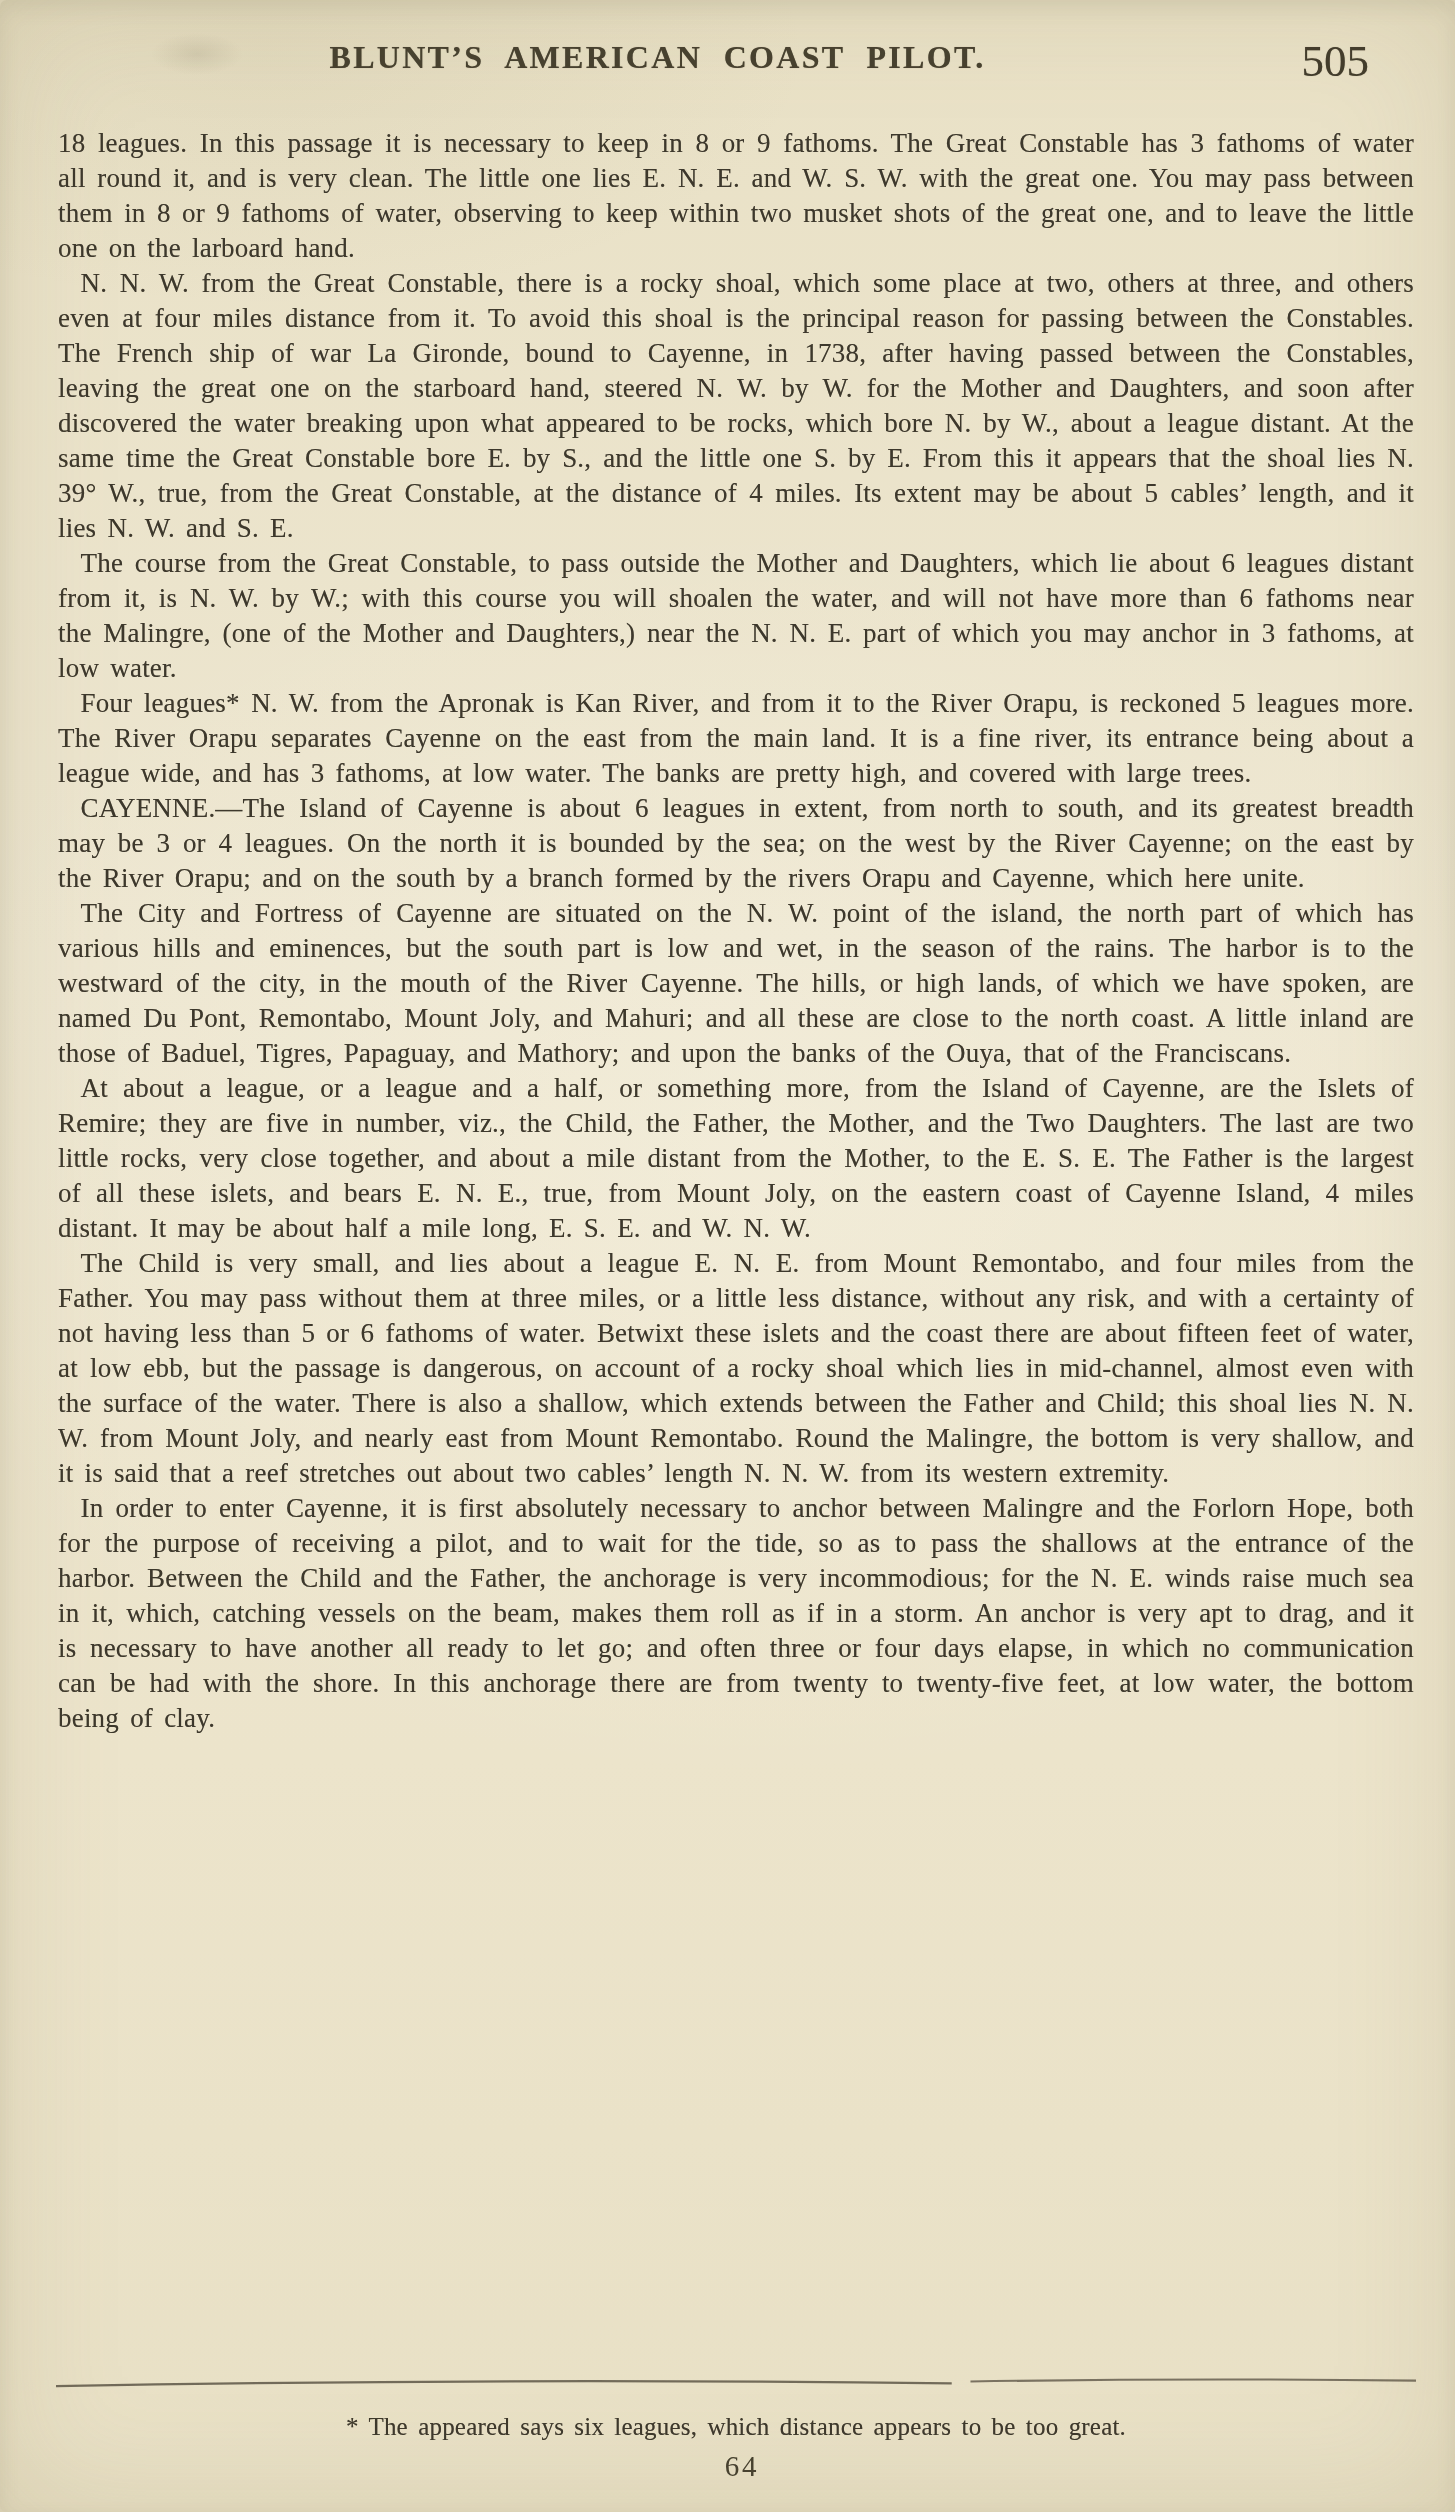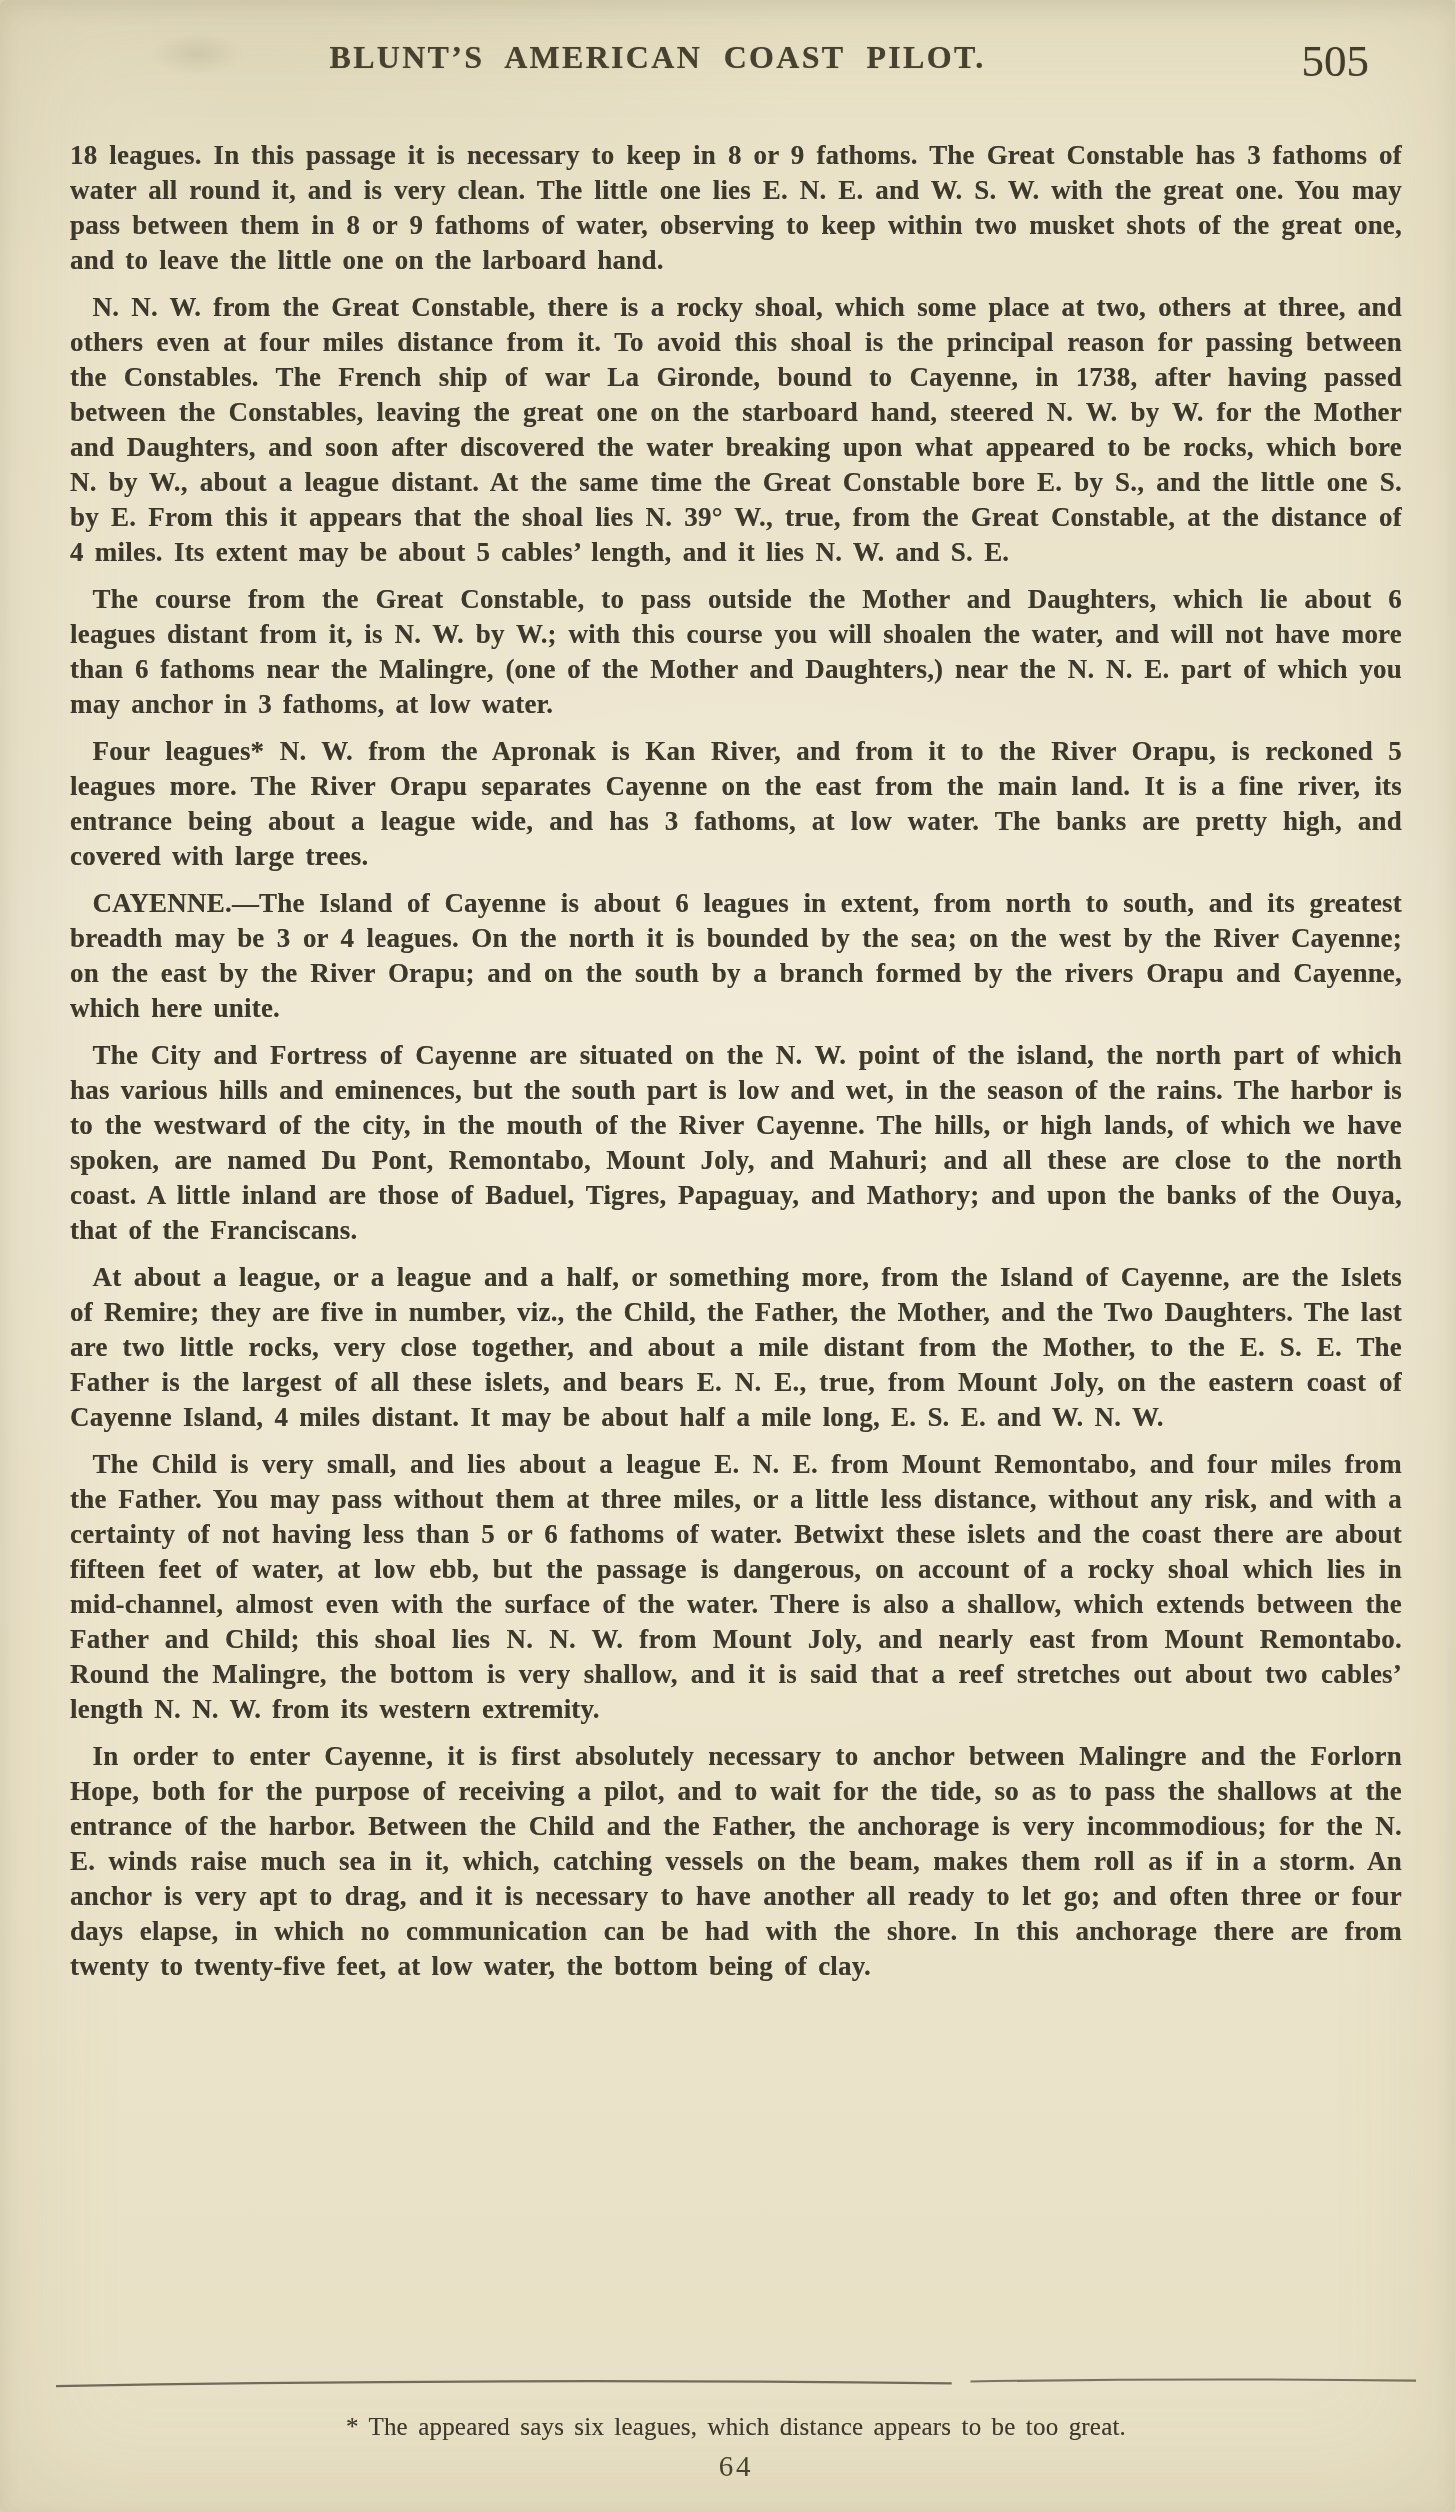--- a/index.html
+++ b/index.html
@@ -37,32 +37,32 @@
     text-shadow:0 0 0.7px rgba(66,60,44,0.5);
   }
 
   .body-text {
     position:absolute; top:126px; left:58px; width:1356px;
     text-align:justify;
     font-size:27px; line-height:35px;
     letter-spacing:0.2px; word-spacing:4.2px;
     text-shadow:0 0 0.6px rgba(61,56,44,0.45);
   }
-  .body-text p { margin:12px; text-indent:22.5px;font-weight:bold; }
+  .body-text p { margin:0; text-indent:22.5px; }
   .body-text p.no-indent { text-indent:0; }
 
   .footnote-rule { position:absolute; top:2375px; left:56px; width:1360px; height:15px; }
   .footnote {
     position:absolute; top:2413px; left:58px; width:1356px;
     text-align:center; font-size:25px;
     letter-spacing:0.2px; word-spacing:3.8px;
     color:#3d382c; text-shadow:0 0 0.6px rgba(61,56,44,0.45);
   }
   .signature {
-    position:absolute; top:2450px; left:58px; width:1356px;
+    position:absolute; top:2450px; left:64px; width:1356px;
     text-align:center; font-size:29px; letter-spacing:2.8px; color:#45402f;
   }
 </style>
 </head>
 <body>
 
 <div class="page">
 
   <div class="running-head">
     <div class="head-title">BLUNT’S AMERICAN COAST PILOT.</div>

